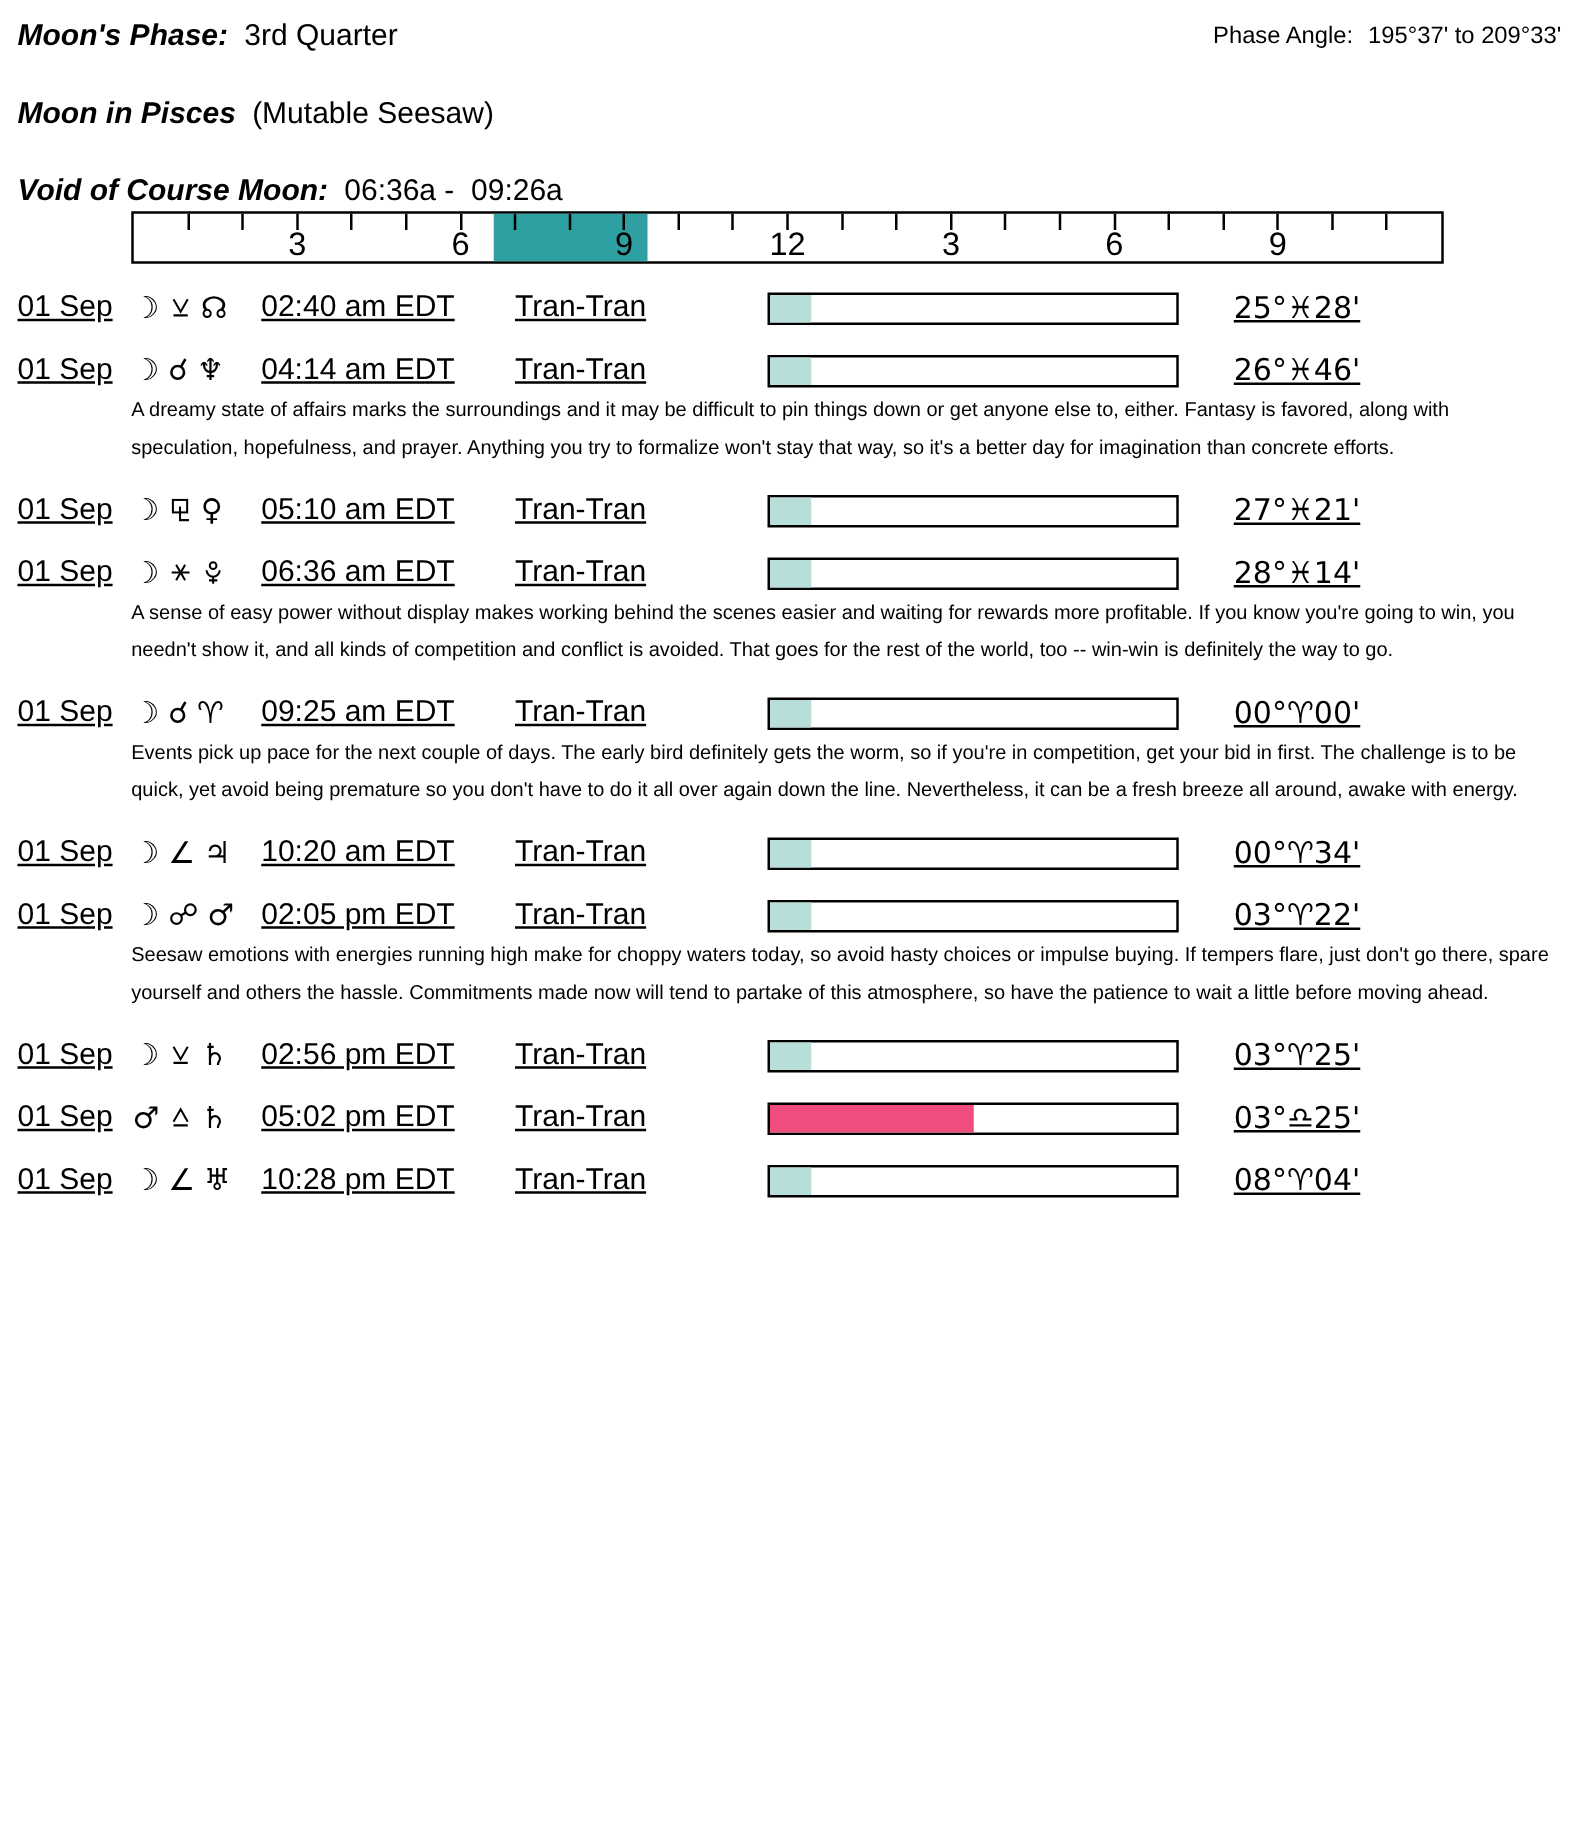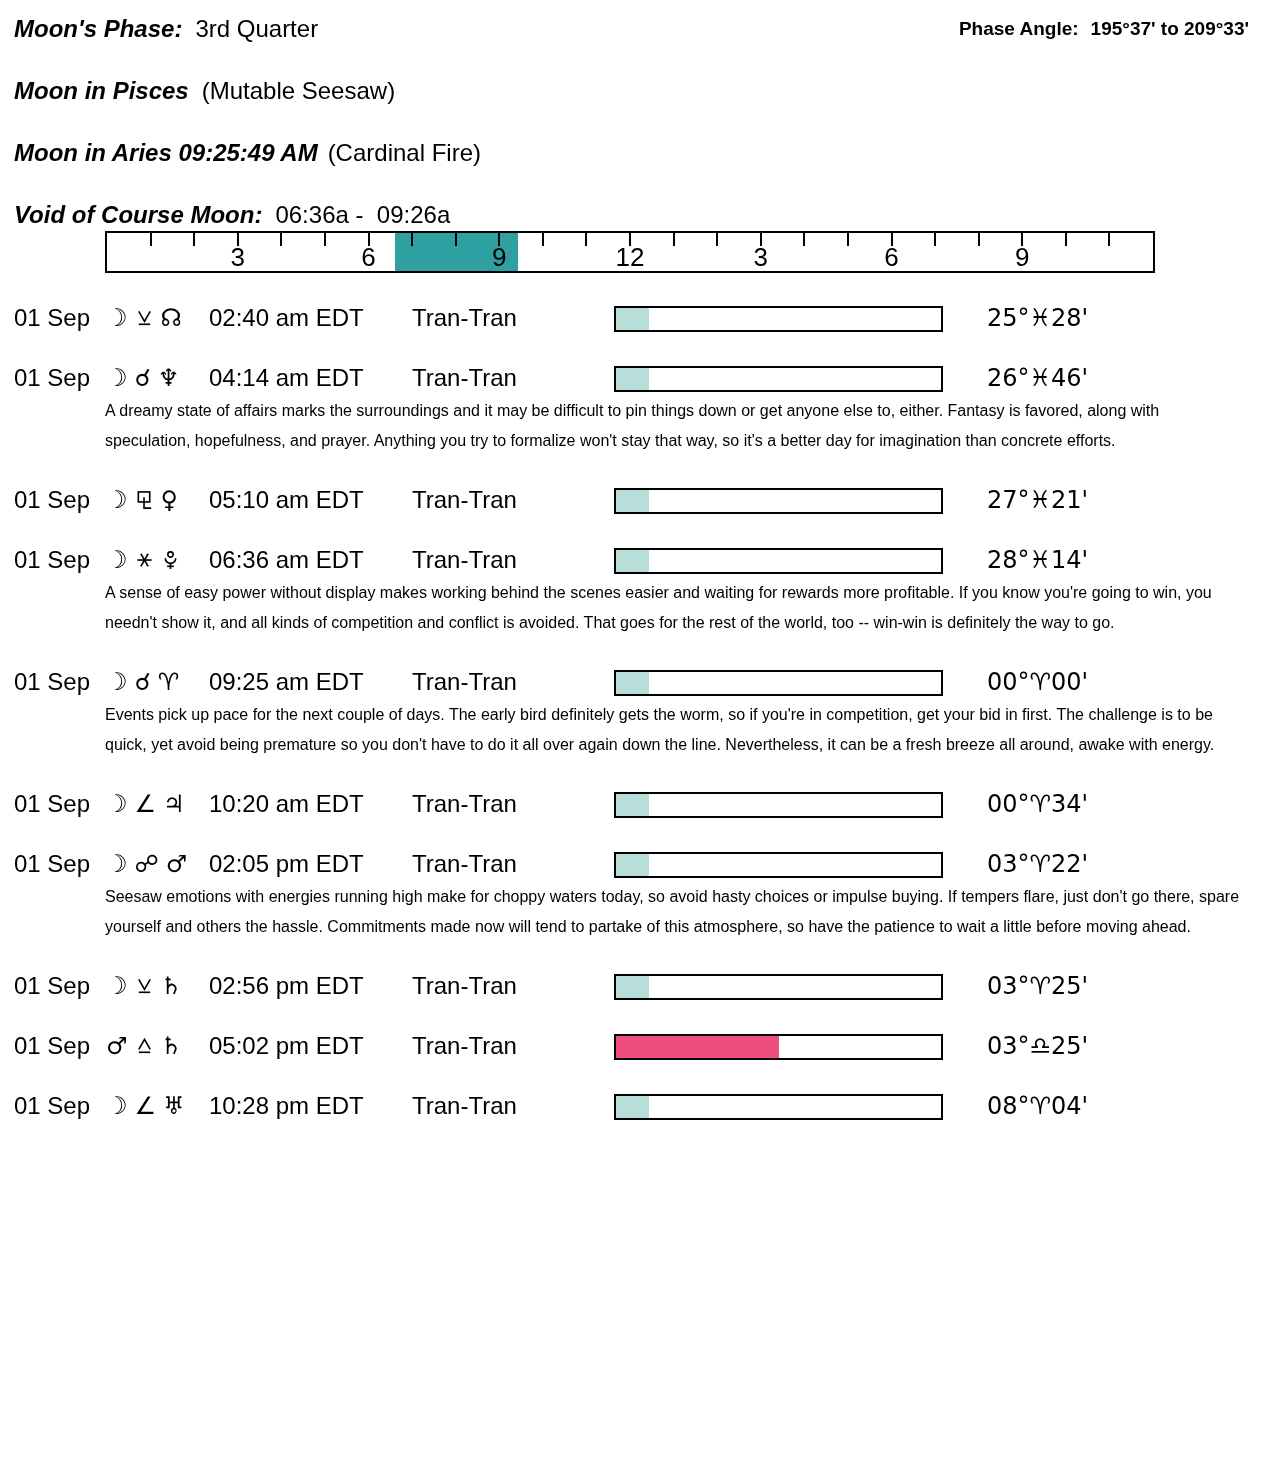--- a/index.html
+++ b/index.html
@@ -9,21 +9,21 @@
     color:#000;position:relative;overflow:hidden;
   }
   .page{padding:16px 14px 0 14px;position:relative;}
 
   
   .hdr-line{font-size:24px;line-height:26px;margin-bottom:36px;white-space:pre;}
   .hdr-bold{font-weight:bold;font-style:italic;}
   .hdr-normal{font-weight:normal;margin-left:13px;}
   .phase-angle{
     position:absolute;top:18px;right:16px;
-    font-size:19px;font-weight:bold;white-space:pre;
+    font-size:19px;font-weight:normal;white-space:pre;
   }
   .voc-line{margin-bottom:3px;}
 
   
   .ruler{
     position:relative;margin-left:91px;width:1046px;height:38px;
     border:2px solid #000;background:#fff;
   }
   .ruler-highlight{position:absolute;top:0;bottom:0;}
   .ruler-tick{position:absolute;top:0;width:2px;height:13px;background:#000;}
@@ -32,21 +32,21 @@
     font-size:26px;line-height:27px;
   }
 
   
   .aspects-title{
     text-align:center;font-size:24px;font-weight:bold;
     margin-top:64px;margin-bottom:0;
   }
   .aspect-row{
     display:flex;align-items:flex-start;
-    font-size:24px;line-height:30px;margin-top:30px;white-space:nowrap;
+    font-size:24px;line-height:30px;margin-top:20px;white-space:nowrap;text-decoration:underline;
   }
   .col-date{flex:0 0 92px;}
   .col-glyphs{flex:0 0 103px;font-family:"DejaVu Sans",sans-serif;}
   .col-glyphs .glyph{display:inline-block;margin-right:7px;font-size:24px;}
   .col-glyphs svg{vertical-align:-3px;}
   .col-time{flex:0 0 203px;}
   .col-type{flex:0 0 202px;}
   .col-bar{
     flex:0 0 325px;height:22px;margin-top:3px;
     border:2px solid #000;background:#fff;position:relative;
@@ -62,21 +62,20 @@
 <body>
 
 <div class="page">
 
   <div class="phase-angle"><span>Phase Angle:</span><span style="margin-left:12px">195°37' to 209°33'</span></div>
 
   <div class="hdr-line"><span class="hdr-bold">Moon's Phase:</span><span class="hdr-normal">3rd Quarter</span></div>
 
   <div class="hdr-line"><span class="hdr-bold">Moon in Pisces</span><span class="hdr-normal">(Mutable Seesaw)</span></div>
 
-  <div class="hdr-line"><span class="hdr-bold">Moon in Aries 09:25:49 AM</span><span class="hdr-normal" style="margin-left:10px">(Cardinal Fire)</span></div>
 
   <div class="hdr-line voc-line"><span class="hdr-bold">Void of Course Moon:</span><span class="hdr-normal">06:36a -  09:26a</span></div>
 
   <div class="ruler" id="ruler">
       <div class="ruler-highlight" style="left: 27.5%; width: 11.8042%; background: rgb(47, 160, 162);"></div>
       <div class="ruler-tick" style="left: calc(4.16667% - 1px);"></div>
       <div class="ruler-tick" style="left: calc(8.33333% - 1px);"></div>
       <div class="ruler-tick" style="left: calc(12.5% - 1px);"></div>
       <div class="ruler-tick" style="left: calc(16.6667% - 1px);"></div>
       <div class="ruler-tick" style="left: calc(20.8333% - 1px);"></div>

